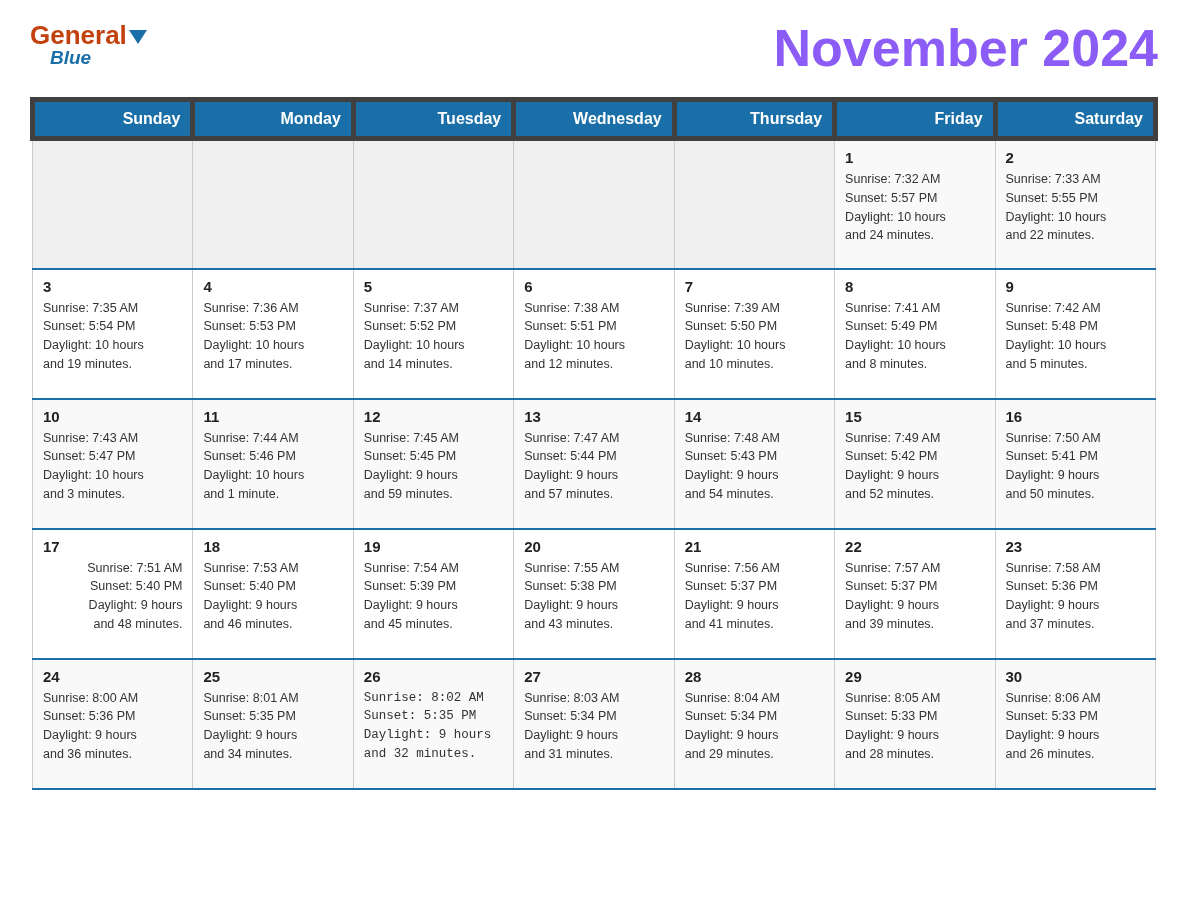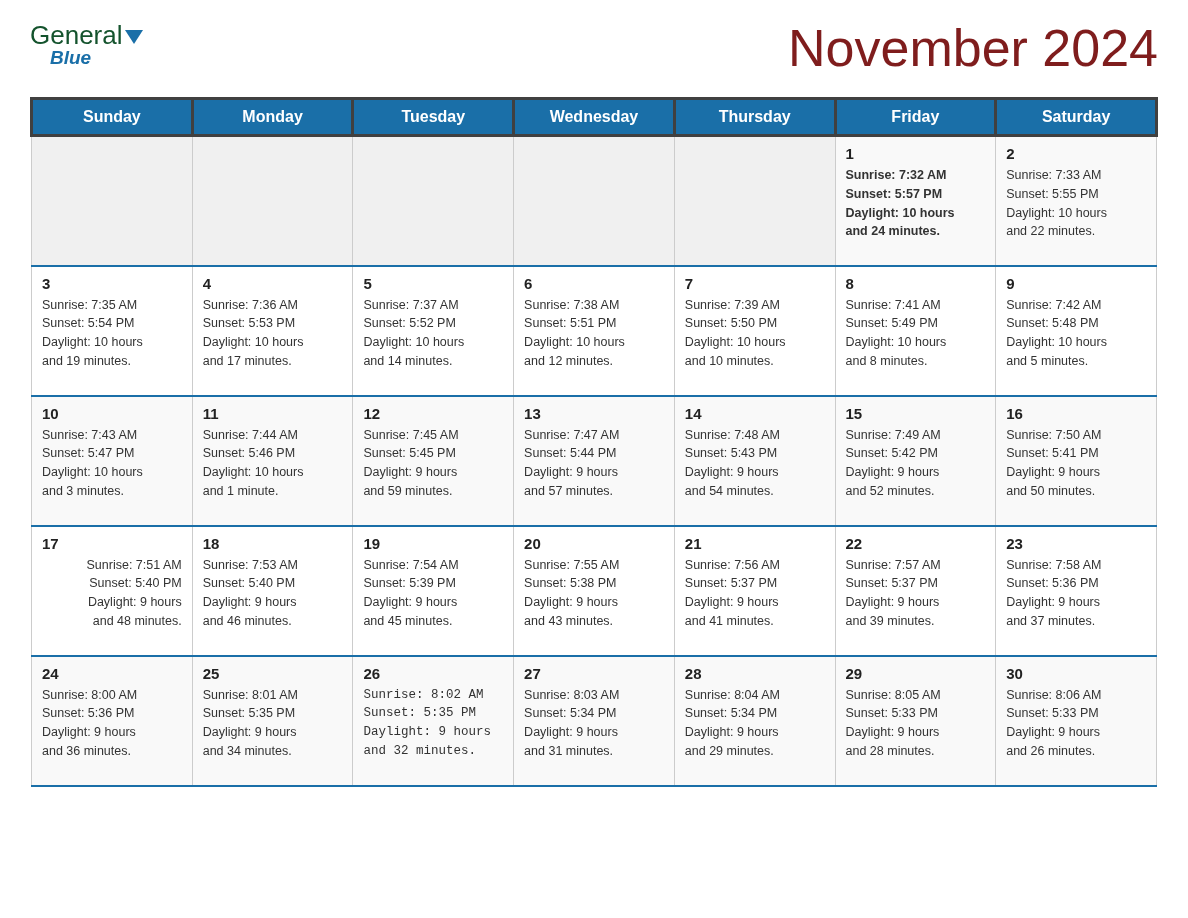--- a/index.html
+++ b/index.html
@@ -17,22 +17,22 @@
       align-items: flex-start;
       margin-bottom: 20px;
     }
     .logo {
       display: flex;
       flex-direction: column;
       align-items: flex-start;
     }
     .logo-text {
       font-size: 26px;
-      font-weight: normal;
-      color: #14532d;
+      font-weight: bold;
+      color: #c2410c;
     }
     .logo-text span {
       color: #1a6fa8;
     }
     .logo-triangle {
       display: inline-block;
       width: 0;
       height: 0;
       border-left: 9px solid transparent;
       border-right: 9px solid transparent;
@@ -46,44 +46,44 @@
       font-weight: bold;
       margin-top: -4px;
       margin-left: 20px;
       font-style: italic;
     }
     .title-block {
       text-align: right;
     }
     .month-title {
       font-size: 52px;
-      font-weight: normal;
-      color: #7f1d1d;
+      font-weight: bold;
+      color: #8b5cf6;
       line-height: 1.1;
     }
     .location-title {
       font-size: 24px;
       color: #444;
       margin-top: 4px;
     }
     table {
       width: 100%;
       border-collapse: collapse;
       table-layout: fixed;
     }
     thead tr {
       background-color: #1a6fa8;
     }
     thead th {
       color: #fff;
       font-size: 16px;
       font-weight: bold;
       padding: 8px 10px;
-      text-align: center;
-      border: 3px solid #404040;
+      text-align: right;
+      border: 5px solid #404040;
     }
     tbody tr {
       border-bottom: 2px solid #1a6fa8;
     }
     tbody td {
       vertical-align: top;
       padding: 8px 10px;
       border-left: 1px solid #ccc;
       border-right: 1px solid #ccc;
       font-size: 13px;
@@ -141,21 +141,21 @@
   </thead>
   <tbody id="calendar-body">
   <tr>
         <td class="empty-cell"></td>
         <td class="empty-cell"></td>
         <td class="empty-cell"></td>
         <td class="empty-cell"></td>
         <td class="empty-cell"></td>
         <td>
           <span class="day-number">1</span>
-          <div class="day-info" style="white-space: pre-line; font-weight: bold;">Sunrise: 7:32 AM
+          <div class="day-info" style="white-space: pre-line;">Sunrise: 7:32 AM
 Sunset: 5:57 PM
 Daylight: 10 hours
 and 24 minutes.</div>
         </td>
         <td>
           <span class="day-number">2</span>
           <div class="day-info" style="white-space: pre-line;">Sunrise: 7:33 AM
 Sunset: 5:55 PM
 Daylight: 10 hours
 and 22 minutes.</div>

